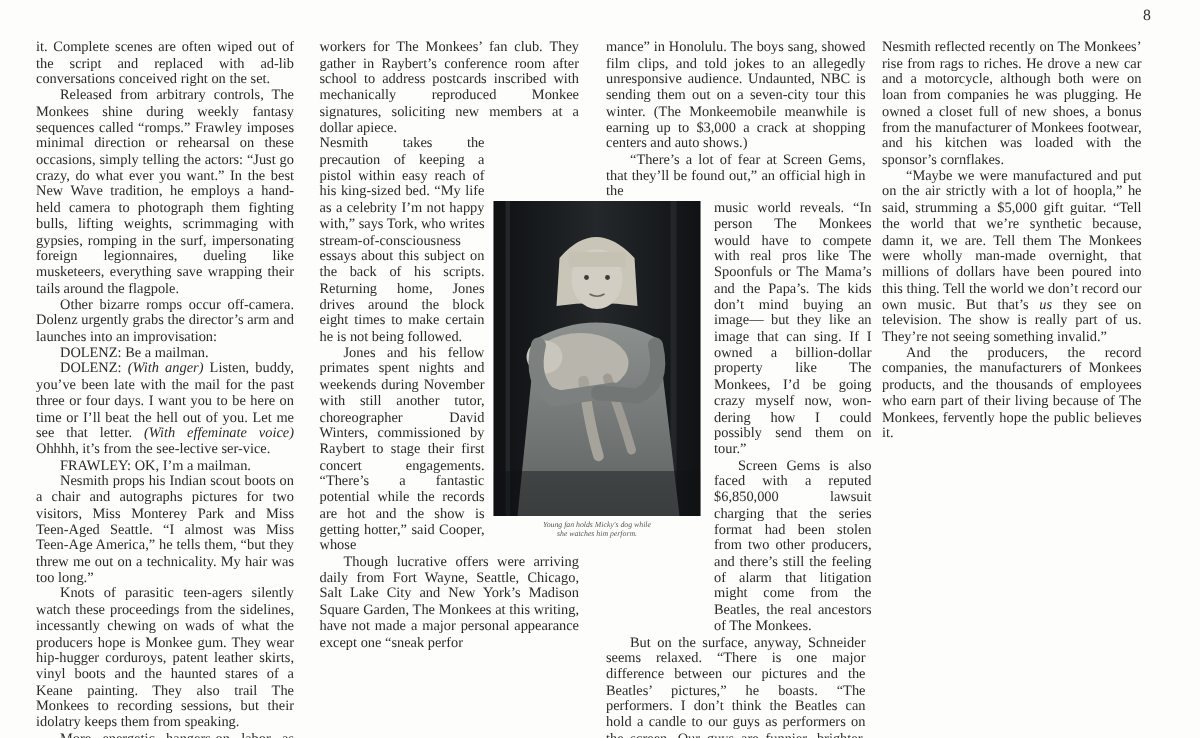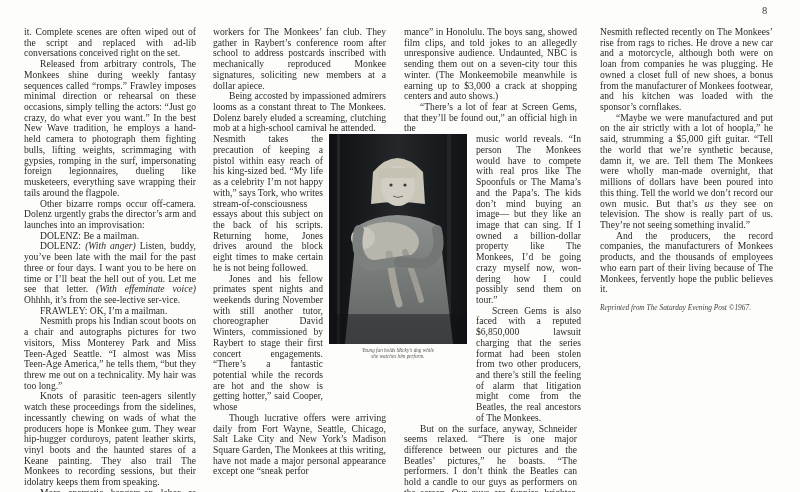--- a/index.html
+++ b/index.html
@@ -16,21 +16,21 @@
   }
   .col {
     position: absolute; top: 27px;
     font-size: 9.6px; line-height: 10.72px;
     text-align: justify; hyphens: manual;
   }
   .col p { margin: 0; }
   .col p.indent { text-indent: 16px; }
   .col p.script { text-indent: 16px; }
   .col1 { left: 24px; width: 172px; }
-  .col4 { left: 600px; width: 173px; }
+  .col4 { left: 588px; width: 173px; }
 
   
   .col2 { left: 213px; width: 173px; }
   .col2 .narrow { width: 110px; }
   .col3 { left: 404px; width: 173px; }
   .col3 .narrow { margin-left: 72px; width: 105px; }
 
   .photo {
     position: absolute; left: 329px; top: 134px; width: 138px; height: 210px;
     overflow: hidden; background: #1a1c1e;
@@ -66,21 +66,20 @@
       <span>Ohhhh, it’s from the see-lective ser-vice.</span>
     </p>
     <p class="script">FRAWLEY: OK, I’m a mailman.</p>
     <p class="indent">Nesmith props his Indian scout boots on a chair and autographs pictures for two visitors, Miss Monterey Park and Miss Teen-Aged Seattle. “I almost was Miss Teen-Age America,” he tells them, “but they threw me out on a technicality. My hair was too long.”</p>
     <p class="indent">Knots of parasitic teen-agers silently watch these proceedings from the sidelines, incessantly chewing on wads of what the producers hope is Monkee gum. They wear hip-hugger corduroys, patent leather skirts, vinyl boots and the haunt­ed stares of a Keane painting. They also trail The Monkees to recording sessions, but their idola­try keeps them from speaking.</p>
     <p class="indent">More energetic hangers-on labor as unpaid</p>
   </div>
 
   <div class="col col2">
     <p>workers for The Monkees’ fan club. They gather in Raybert’s conference room after school to address postcards inscribed with mechanically reproduced Monkee signatures, soliciting new members at a dollar apiece.</p>
-    <p class="indent">Being accosted by impassioned admirers looms as a constant threat to The Monkees. Dolenz barely eluded a screaming, clutching mob at a high-school carnival he attended.</p>
     <p class="narrow">Nesmith takes the precaution of keeping a pistol within easy reach of his king-sized bed. “My life as a celebrity I’m not happy with,” says Tork, who writes stream-of-conscious­ness essays about this subject on the back of his scripts. Returning home, Jones drives around the block eight times to make certain he is not being followed.</p>
     <p class="narrow indent">Jones and his fellow pri­mates spent nights and week­ends during November with still another tutor, choreogra­pher David Winters, commis­sioned by Raybert to stage their first concert engage­ments. “There’s a fantastic potential while the records are hot and the show is getting hotter,” said Cooper, whose</p>
     <p class="indent">Though lucrative offers were arriving daily from Fort Wayne, Seattle, Chicago, Salt Lake City and New York’s Madison Square Garden, The Monkees at this writing, have not made a major personal appearance except one “sneak perfor­</p>
   </div>
 
   <div class="photo">
     <svg width="138" height="210" viewBox="0 0 138 210">
       <defs>
         <linearGradient id="bg" x1="0" y1="0" x2="1" y2="0">
           <stop offset="0" stop-color="#0e1012"></stop>
@@ -133,16 +132,15 @@
   </div>
 
   <div class="col col4">
     <p>Nesmith reflected recently on The Monkees’ rise from rags to riches. He drove a new car and a motorcycle, although both were on loan from companies he was plugging. He owned a closet full of new shoes, a bonus from the manufactur­er of Monkees footwear, and his kitchen was loaded with the sponsor’s cornflakes.</p>
     <p class="indent">
       <span>“Maybe we were manufactured and put on the air strictly with a lot of hoopla,” he said, strumming a $5,000 gift guitar. “Tell the world that we’re synthetic because, damn it, we are. Tell them The Monkees were wholly man-made overnight, that millions of dollars have been poured into this thing. Tell the world we don’t record our own music. But that’s</span>
       <em>us</em>
       <span>they see on television. The show is really part of us. They’re not seeing something invalid.”</span>
     </p>
     <p class="indent">And the producers, the record companies, the manufacturers of Monkees products, and the thousands of employees who earn part of their living because of The Monkees, fervently hope the public believes it.</p>
-    <p class="credit">Reprinted from The Saturday Evening Post ©1967.</p>
   </div>
 
 </div>
 
 </body></html>

